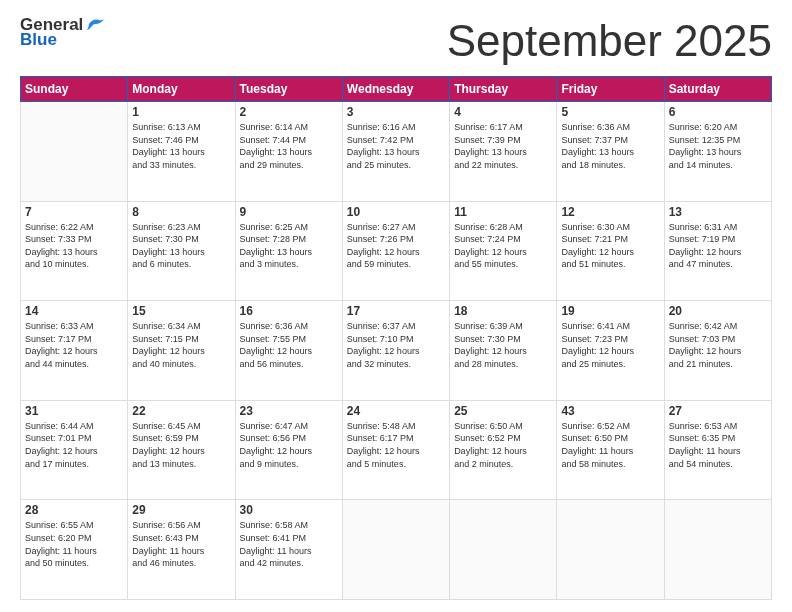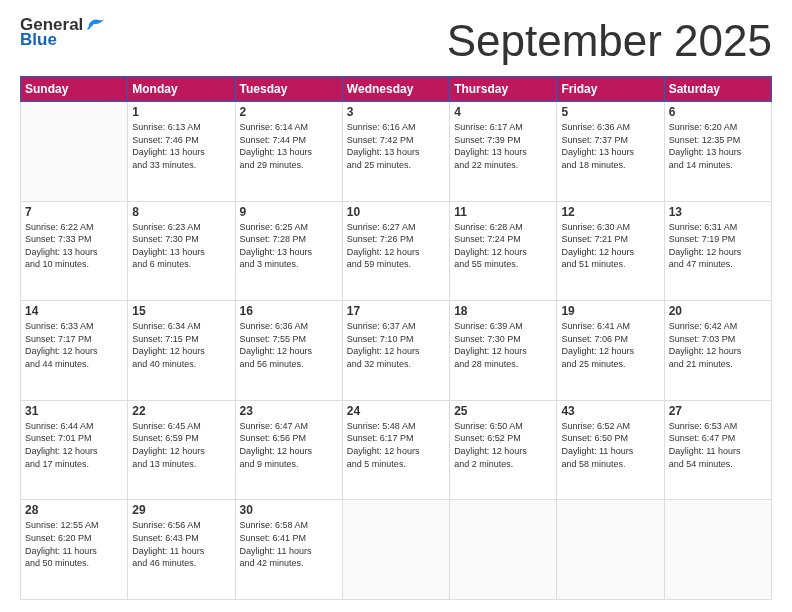--- a/index.html
+++ b/index.html
@@ -246,21 +246,21 @@
           <td>
             <span class="day-num">18</span>
             <div class="cell-text">Sunrise: 6:39 AM</div>
             <div class="cell-text">Sunset: 7:30 PM</div>
             <div class="cell-text">Daylight: 12 hours</div>
             <div class="cell-text">and 28 minutes.</div>
           </td>
           <td>
             <span class="day-num">19</span>
             <div class="cell-text">Sunrise: 6:41 AM</div>
-            <div class="cell-text">Sunset: 7:06 PM</div>
+            <div class="cell-text">Sunset: 7:23 PM</div>
             <div class="cell-text">Daylight: 12 hours</div>
             <div class="cell-text">and 25 minutes.</div>
           </td>
           <td>
             <span class="day-num">20</span>
             <div class="cell-text">Sunrise: 6:42 AM</div>
             <div class="cell-text">Sunset: 7:03 PM</div>
             <div class="cell-text">Daylight: 12 hours</div>
             <div class="cell-text">and 21 minutes.</div>
           </td>
@@ -304,29 +304,29 @@
           <td>
             <span class="day-num">43</span>
             <div class="cell-text">Sunrise: 6:52 AM</div>
             <div class="cell-text">Sunset: 6:50 PM</div>
             <div class="cell-text">Daylight: 11 hours</div>
             <div class="cell-text">and 58 minutes.</div>
           </td>
           <td>
             <span class="day-num">27</span>
             <div class="cell-text">Sunrise: 6:53 AM</div>
-            <div class="cell-text">Sunset: 6:47 PM</div>
+            <div class="cell-text">Sunset: 6:35 PM</div>
             <div class="cell-text">Daylight: 11 hours</div>
             <div class="cell-text">and 54 minutes.</div>
           </td>
         </tr>
         <tr>
           <td>
             <span class="day-num">28</span>
-            <div class="cell-text">Sunrise: 12:55 AM</div>
+            <div class="cell-text">Sunrise: 6:55 AM</div>
             <div class="cell-text">Sunset: 6:20 PM</div>
             <div class="cell-text">Daylight: 11 hours</div>
             <div class="cell-text">and 50 minutes.</div>
           </td>
           <td>
             <span class="day-num">29</span>
             <div class="cell-text">Sunrise: 6:56 AM</div>
             <div class="cell-text">Sunset: 6:43 PM</div>
             <div class="cell-text">Daylight: 11 hours</div>
             <div class="cell-text">and 46 minutes.</div>

